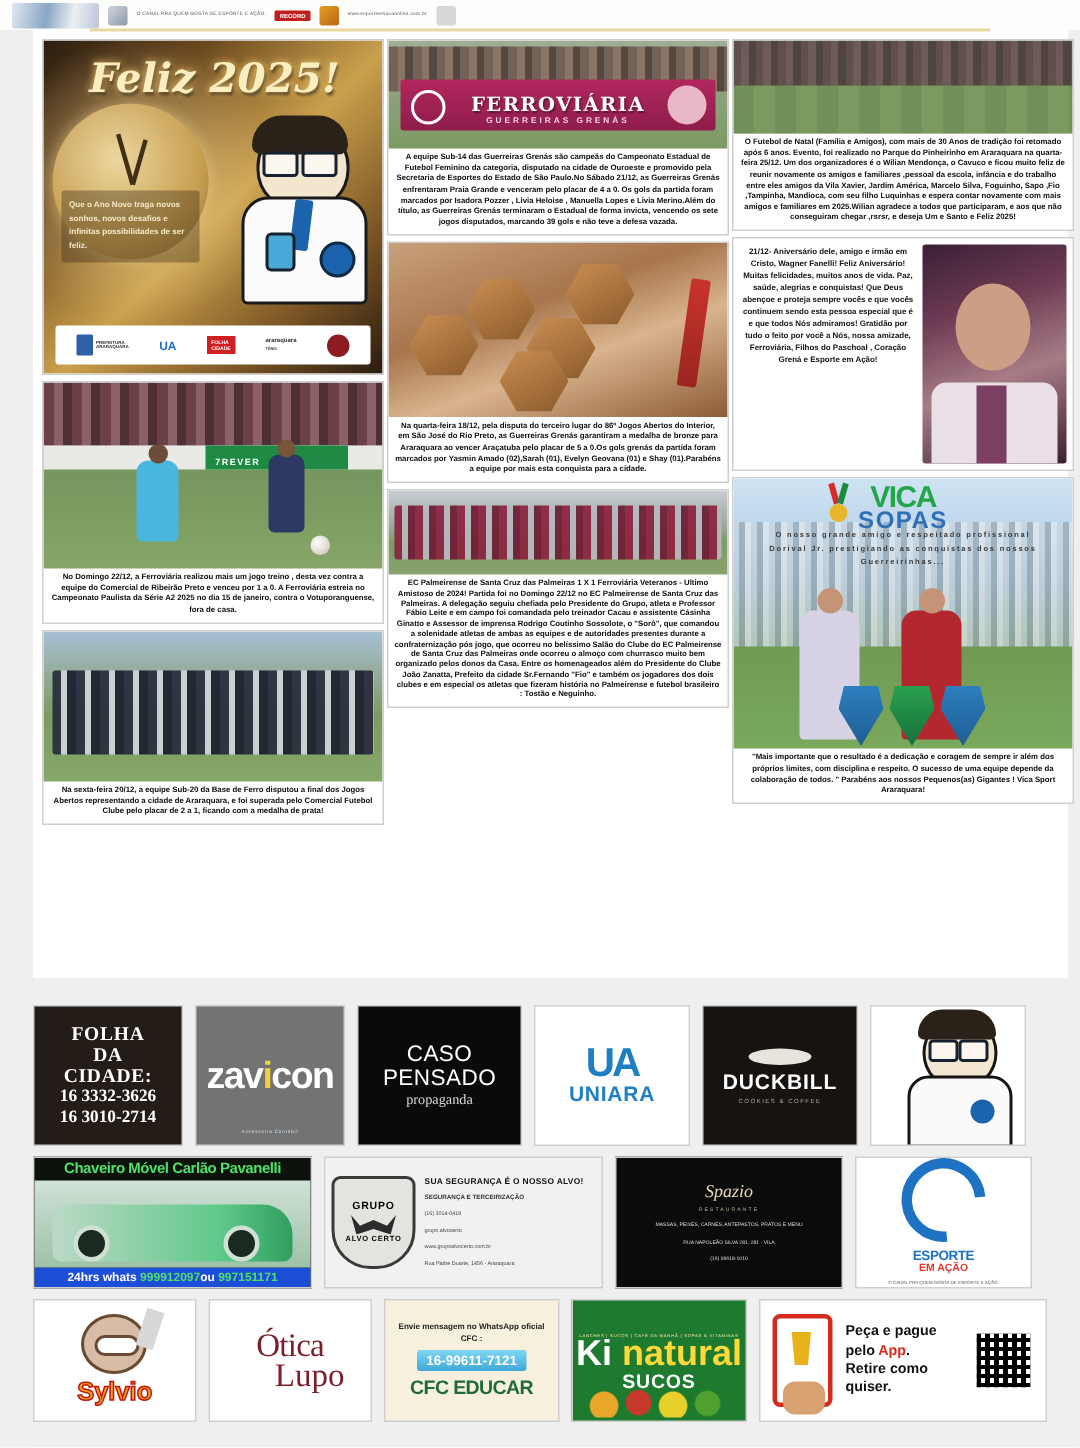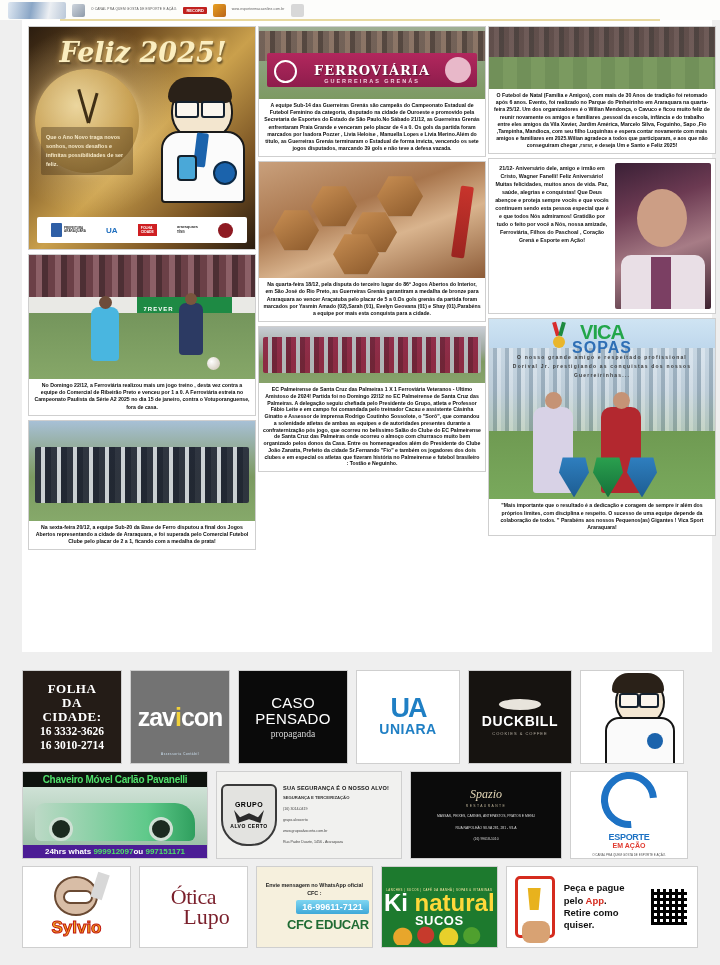--- a/index.html
+++ b/index.html
@@ -179,21 +179,21 @@
   .ad-toon .t-g i:first-child{left:0;} .ad-toon .t-g i:last-child{right:0;}
   .ad-toon .t-body{position:absolute;left:24px;top:46px;width:66px;height:44px;border-radius:14px 14px 0 0;background:#fafafa;border:2px solid #151515;}
   .ad-toon .t-bd{position:absolute;left:66px;top:62px;width:16px;height:16px;border-radius:50%;background:#1b63ac;}
 
   .ad-chav{background:#101510;flex-direction:column;padding:0;}
   .ad-chav .hdr{width:100%;background:#0d120d;color:#4fe06a;font-size:10px;font-weight:bold;letter-spacing:-.3px;padding:2px 0;font-family:"Liberation Sans",sans-serif;}
   .ad-chav .van{flex:1;width:100%;background:linear-gradient(180deg,#cfe2d6,#9dc1a8);position:relative;}
   .ad-chav .van .body{position:absolute;left:12px;top:16px;right:12px;height:38px;border-radius:10px 20px 6px 6px;background:linear-gradient(90deg,#bcd9c6,#5fc98a 70%,#2f9f5e);}
   .ad-chav .van .w{position:absolute;bottom:4px;width:18px;height:18px;border-radius:50%;background:#1b2a20;border:3px solid #cfe0d4;}
   .ad-chav .van .w.a{left:26px;} .ad-chav .van .w.b{right:34px;}
-  .ad-chav .ftr{width:100%;background:#4c1d95;font-size:8px;font-weight:bold;padding:2px 0;color:#fff;}
+  .ad-chav .ftr{width:100%;background:#1d4ed8;font-size:8px;font-weight:bold;padding:2px 0;color:#fff;}
   .ad-chav .ftr em{color:#4fe06a;font-style:normal;}
   .ad-alvo{background:#f1f1ef;padding:4px;justify-content:flex-start;}
   .ad-alvo .shield{width:52px;height:58px;background:#e3e3e0;border:2px solid #3a3a3a;border-radius:6px 6px 26px 26px;
      display:flex;align-items:center;justify-content:center;flex-direction:column;margin-right:6px;flex:none;}
   .ad-alvo .shield b{font-size:7px;letter-spacing:.5px;}
   .ad-alvo .shield .bat{width:30px;height:13px;background:#2b2b2b;clip-path:polygon(0 0,20% 55%,50% 25%,80% 55%,100% 0,88% 100%,50% 72%,12% 100%);margin-top:2px;}
   .ad-alvo .tx{text-align:left;}
   .ad-alvo .tx .h{font-size:5.6px;font-weight:bold;color:#111;letter-spacing:.2px;}
   .ad-alvo .tx .s{font-size:4.2px;font-weight:bold;color:#333;margin-top:4px;line-height:1.5;}
   .ad-alvo .tx .c{font-size:3.6px;color:#444;margin-top:5px;line-height:1.7;}
@@ -208,21 +208,21 @@
   .ad-esp .t3{font-size:3px;color:#555;margin-top:4px;line-height:1.5;}
 
   .ad-otica{background:#fff;flex-direction:column;}
   .ad-otica .o1{font-size:22px;color:#7a1f2b;font-family:"Liberation Serif",serif;letter-spacing:-.5px;}
   .ad-otica .o2{font-size:22px;color:#7a1f2b;font-family:"Liberation Serif",serif;margin-left:26px;margin-top:-6px;}
   .ad-syl{background:#fff;flex-direction:column;position:relative;}
   .ad-syl .face{width:40px;height:36px;border-radius:50%;background:#d8bda6;border:2px solid #6a4a33;position:relative;}
   .ad-syl .face:before{content:"";position:absolute;left:7px;top:12px;width:26px;height:10px;border-radius:12px;background:#fff;border:2px solid #6a4a33;}
   .ad-syl .tool{position:absolute;right:24px;top:6px;width:12px;height:26px;background:#d8d8d8;transform:rotate(18deg);}
   .ad-syl .nm{font-size:17px;font-weight:bold;color:#f0a81d;-webkit-text-stroke:1px #c0140f;margin-top:2px;font-family:"Liberation Sans",sans-serif;}
-  .ad-cfc{background:#f6f0dd;flex-direction:column;padding:3px;align-items:flex-end;}
+  .ad-cfc{background:#f6f0dd;flex-direction:column;padding:3px;}
   .ad-cfc .h{font-size:5.4px;font-weight:bold;color:#222;line-height:1.4;}
   .ad-cfc .wa{background:linear-gradient(180deg,#7fd6f2,#3fa8d8);color:#fff;font-size:9px;font-weight:bold;padding:2px 6px;border-radius:2px;margin-top:3px;}
   .ad-cfc .cf{font-size:13px;font-weight:bold;color:#1f6b33;margin-top:3px;letter-spacing:-.4px;}
   .ad-ki{background:#1d7a2e;flex-direction:column;position:relative;}
   .ad-ki .top{font-size:2.8px;color:#ffe9a8;letter-spacing:.5px;margin-top:2px;}
   .ad-ki .k{font-size:24px;font-weight:bold;color:#fff;line-height:.9;}
   .ad-ki .k em{color:#ffd83a;font-style:normal;}
   .ad-ki .s{font-size:13px;font-weight:bold;color:#fff;letter-spacing:.5px;}
   .ad-ki .fruit{position:absolute;bottom:2px;left:0;right:0;height:26px;
       background:radial-gradient(circle at 18% 70%,#e8a62b 0 9px,transparent 10px),

